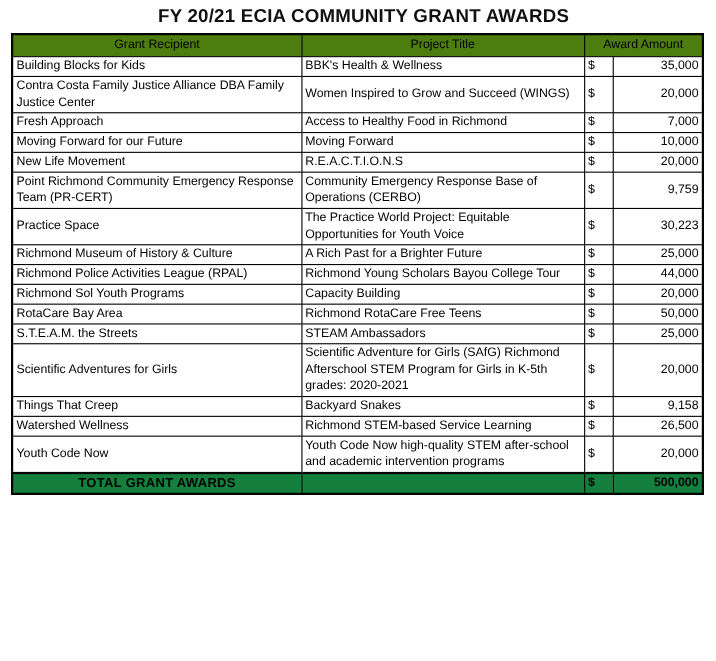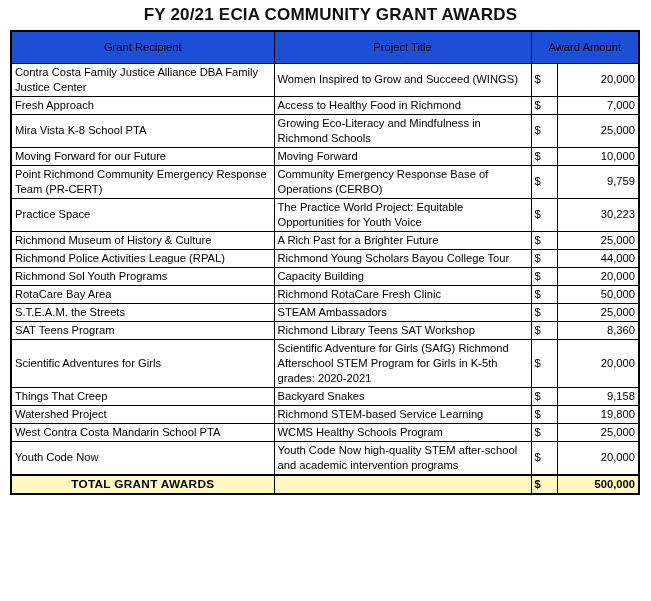--- a/index.html
+++ b/index.html
@@ -48,25 +48,25 @@
   table.grant-table th,
   table.grant-table td {
     border: 1px solid #000000;
     font-size: 11.2px;
     line-height: 15px;
     vertical-align: middle;
     padding: 1px 3px 1px 3px;
     box-sizing: border-box;
   }
   thead th {
-    background: #1d4ed8;
+    background: #4d7c0f;
     text-align: center;
     font-weight: normal;
     font-size: 11.8px;
-    height: 32px;
+    height: 20px;
     border-bottom: 2px solid #000000;
   }
   th.h-amount {
     border-left: 2px solid #000000;
   }
   th.h-project {
     border-left: 2px solid #000000;
     margin-left: 28px;
   }
   td.recipient {
@@ -81,21 +81,21 @@
     border-left: 2px solid #000000;
     border-right: none;
     padding-left: 4px;
   }
   td.amount {
     text-align: right;
     border-left: none;
     padding-right: 7px;
   }
   tr.total-row td {
-    background: #fef9c3;
+    background: #15803d;
     font-weight: bold;
     border-top: 2px solid #000000;
   }
   tr.total-row td.total-label {
     text-align: center;
     font-size: 11.8px;
     letter-spacing: 0.3px;
   }
   tr.total-row td.dollar,
   tr.total-row td.amount {
@@ -119,44 +119,50 @@
       </colgroup>
       <thead>
         <tr>
           <th class="h-recipient">Grant Recipient</th>
           <th class="h-project">Project Title</th>
           <th class="h-amount" colspan="2">Award Amount</th>
         </tr>
       </thead>
       <tbody id="table-body">
           <tr>
+            <td class="recipient">Building Blocks for Kids</td>
+            <td class="project">BBK's Health &amp; Wellness</td>
+            <td class="dollar">$</td>
+            <td class="amount">35,000</td>
+          </tr>
+          <tr>
             <td class="recipient">Contra Costa Family Justice Alliance DBA Family Justice Center</td>
             <td class="project">Women Inspired to Grow and Succeed (WINGS)</td>
             <td class="dollar">$</td>
             <td class="amount">20,000</td>
           </tr>
           <tr>
             <td class="recipient">Fresh Approach</td>
             <td class="project">Access to Healthy Food in Richmond</td>
             <td class="dollar">$</td>
             <td class="amount">7,000</td>
           </tr>
           <tr>
-            <td class="recipient">Mira Vista K-8 School PTA</td>
-            <td class="project">Growing Eco-Literacy and Mindfulness in Richmond Schools</td>
-            <td class="dollar">$</td>
-            <td class="amount">25,000</td>
-          </tr>
-          <tr>
             <td class="recipient">Moving Forward for our Future</td>
             <td class="project">Moving Forward</td>
             <td class="dollar">$</td>
             <td class="amount">10,000</td>
           </tr>
           <tr>
+            <td class="recipient">New Life Movement</td>
+            <td class="project">R.E.A.C.T.I.O.N.S</td>
+            <td class="dollar">$</td>
+            <td class="amount">20,000</td>
+          </tr>
+          <tr>
             <td class="recipient">Point Richmond Community Emergency Response Team (PR-CERT)</td>
             <td class="project">Community Emergency Response Base of Operations (CERBO)</td>
             <td class="dollar">$</td>
             <td class="amount">9,759</td>
           </tr>
           <tr>
             <td class="recipient">Practice Space</td>
             <td class="project">The Practice World Project: Equitable Opportunities for Youth Voice</td>
             <td class="dollar">$</td>
             <td class="amount">30,223</td>
@@ -174,59 +180,47 @@
             <td class="amount">44,000</td>
           </tr>
           <tr>
             <td class="recipient">Richmond Sol Youth Programs</td>
             <td class="project">Capacity Building</td>
             <td class="dollar">$</td>
             <td class="amount">20,000</td>
           </tr>
           <tr>
             <td class="recipient">RotaCare Bay Area</td>
-            <td class="project">Richmond RotaCare Fresh Clinic</td>
+            <td class="project">Richmond RotaCare Free Teens</td>
             <td class="dollar">$</td>
             <td class="amount">50,000</td>
           </tr>
           <tr>
             <td class="recipient">S.T.E.A.M. the Streets</td>
             <td class="project">STEAM Ambassadors</td>
             <td class="dollar">$</td>
             <td class="amount">25,000</td>
           </tr>
           <tr>
-            <td class="recipient">SAT Teens Program</td>
-            <td class="project">Richmond Library Teens SAT Workshop</td>
-            <td class="dollar">$</td>
-            <td class="amount">8,360</td>
-          </tr>
-          <tr>
             <td class="recipient">Scientific Adventures for Girls</td>
             <td class="project">Scientific Adventure for Girls (SAfG) Richmond Afterschool STEM Program for Girls in K-5th grades: 2020-2021</td>
             <td class="dollar">$</td>
             <td class="amount">20,000</td>
           </tr>
           <tr>
             <td class="recipient">Things That Creep</td>
             <td class="project">Backyard Snakes</td>
             <td class="dollar">$</td>
             <td class="amount">9,158</td>
           </tr>
           <tr>
-            <td class="recipient">Watershed Project</td>
+            <td class="recipient">Watershed Wellness</td>
             <td class="project">Richmond STEM-based Service Learning</td>
             <td class="dollar">$</td>
-            <td class="amount">19,800</td>
-          </tr>
-          <tr>
-            <td class="recipient">West Contra Costa Mandarin School PTA</td>
-            <td class="project">WCMS Healthy Schools Program</td>
-            <td class="dollar">$</td>
-            <td class="amount">25,000</td>
+            <td class="amount">26,500</td>
           </tr>
           <tr>
             <td class="recipient">Youth Code Now</td>
             <td class="project">Youth Code Now high-quality STEM after-school and academic intervention programs</td>
             <td class="dollar">$</td>
             <td class="amount">20,000</td>
           </tr>
           <tr class="total-row">
             <td class="total-label">TOTAL GRANT AWARDS</td>
             <td class="project"></td>

